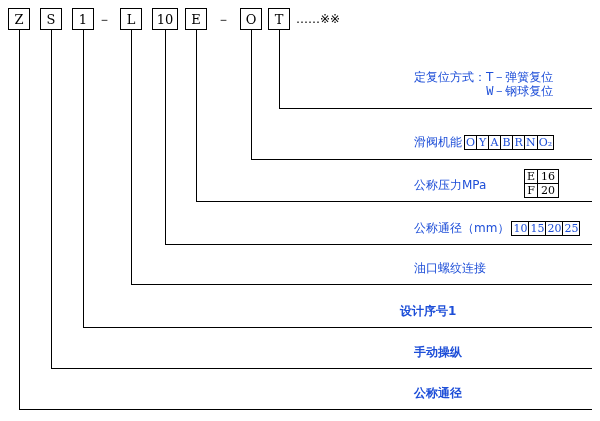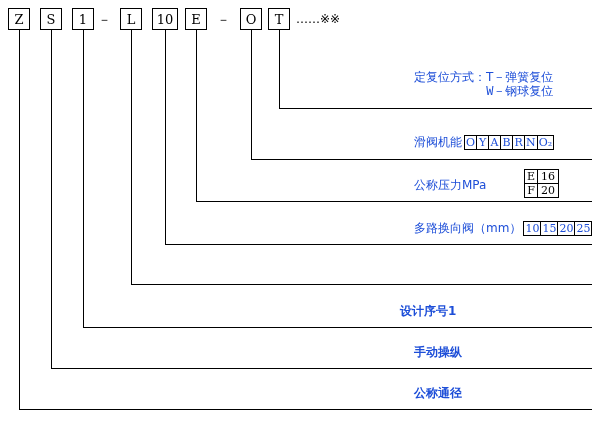--- a/index.html
+++ b/index.html
@@ -167,28 +167,29 @@
       <span class="inline-box pressure-cell-l">E</span>
       <span class="inline-box pressure-cell-r">16</span>
     </div>
     <div class="row">
       <span class="inline-box pressure-cell-l">F</span>
       <span class="inline-box pressure-cell-r">20</span>
     </div>
   </div>
 
   <div class="label" style="left:414px; top:221px;">
-    <span>多路换向阀（mm）</span><span class="inline-group">
+    <span>公称通径（mm）</span><span class="inline-group">
         <span class="inline-box">10</span>
         <span class="inline-box">15</span>
         <span class="inline-box">20</span>
         <span class="inline-box">25</span>
       </span>
   </div>
 
+  <div class="label" style="left:414px; top:261px;">油口螺纹连接</div>
 
   <div class="label bold" style="left:400px; top:304px;">设计序号1</div>
 
   <div class="label bold" style="left:414px; top:345px;">手动操纵</div>
 
   <div class="label bold" style="left:414px; top:386px;">公称通径</div>
 
 </div>
 
 </body></html>

